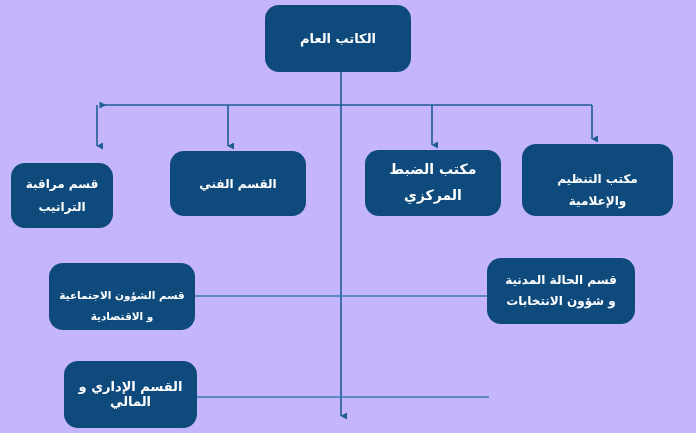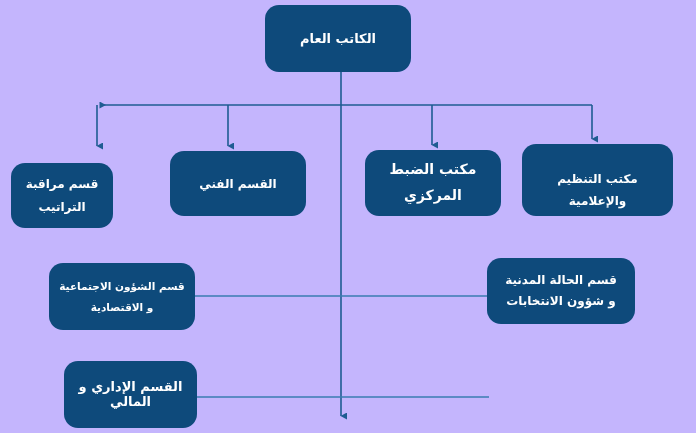--- a/index.html
+++ b/index.html
@@ -45,21 +45,21 @@
     white-space: pre-line;
   }
   
   .n-root      { left: 265px; top: 5px;   width: 146px; height: 67px;  font-size: 13px; line-height: 1.5; }
   
   .n-r2-a      { left: 11px;  top: 151px; width: 102px; height: 65px;  font-size: 12px; line-height: 1.85; margin-top: 12px; }
   .n-r2-b      { left: 170px; top: 151px; width: 136px; height: 65px;  font-size: 12px; line-height: 1.5; }
   .n-r2-c      { left: 365px; top: 150px; width: 136px; height: 66px;  font-size: 14px; line-height: 1.85; }
   .n-r2-d      { left: 522px; top: 144px; width: 151px; height: 72px;  font-size: 12px; line-height: 1.85; align-items: flex-end; }
   
-  .n-r3-left   { left: 49px;  top: 263px; width: 146px; height: 67px;  font-size: 10.5px; line-height: 1.95; }
+  .n-r3-left   { left: 49px;  top: 263px; width: 146px; height: 67px;  font-size: 10.5px; line-height: 1.95; align-items: flex-end; }
   .n-r3-right  { left: 487px; top: 258px; width: 148px; height: 66px;  font-size: 12px; line-height: 1.75; }
   
   .n-r4-left   { left: 64px;  top: 361px; width: 133px; height: 67px;  font-size: 13px; line-height: 1.15; justify-content: center; }
   .n-r4-right  { left: 487px; top: 360px; width: 148px; height: 67px;  font-size: 11px; line-height: 1.4; }
 </style>
 </head>
 <body>
 
 <div id="canvas">
 

